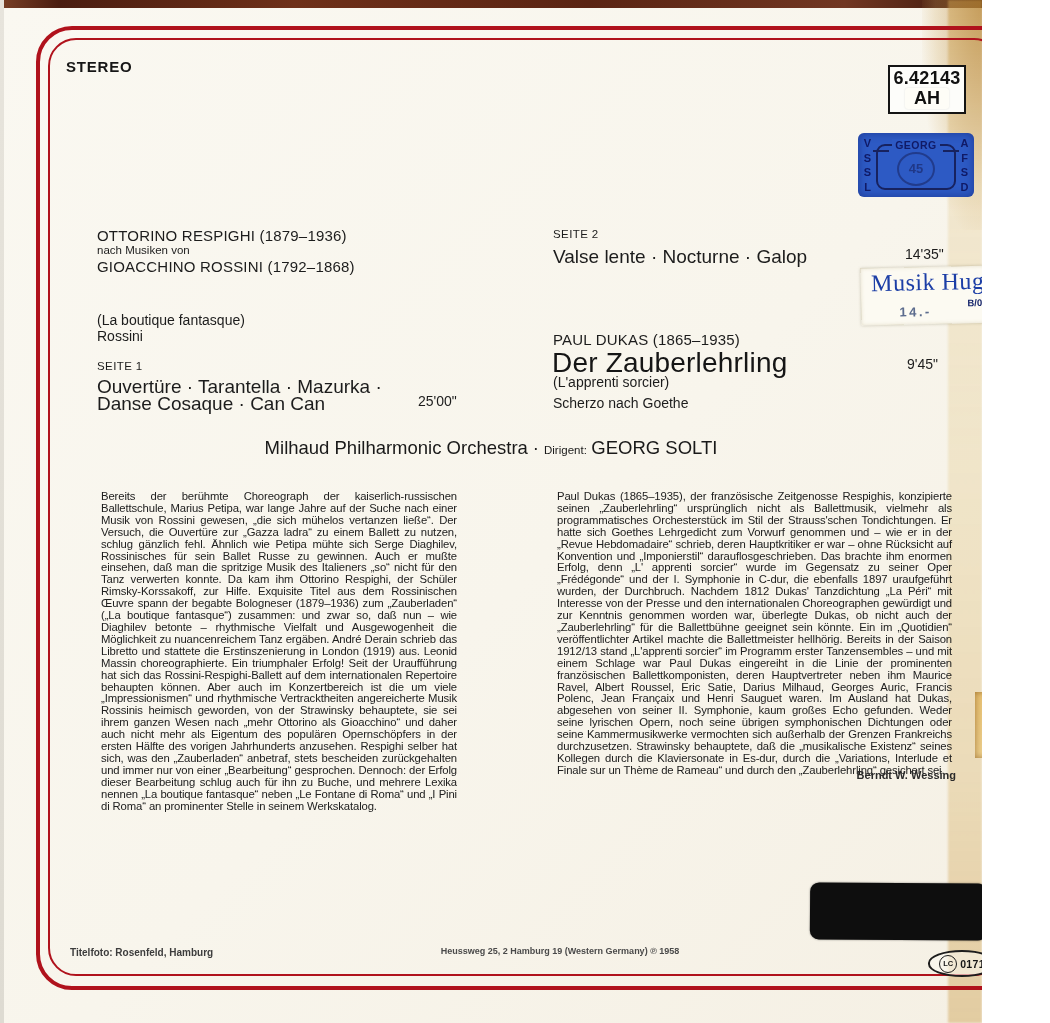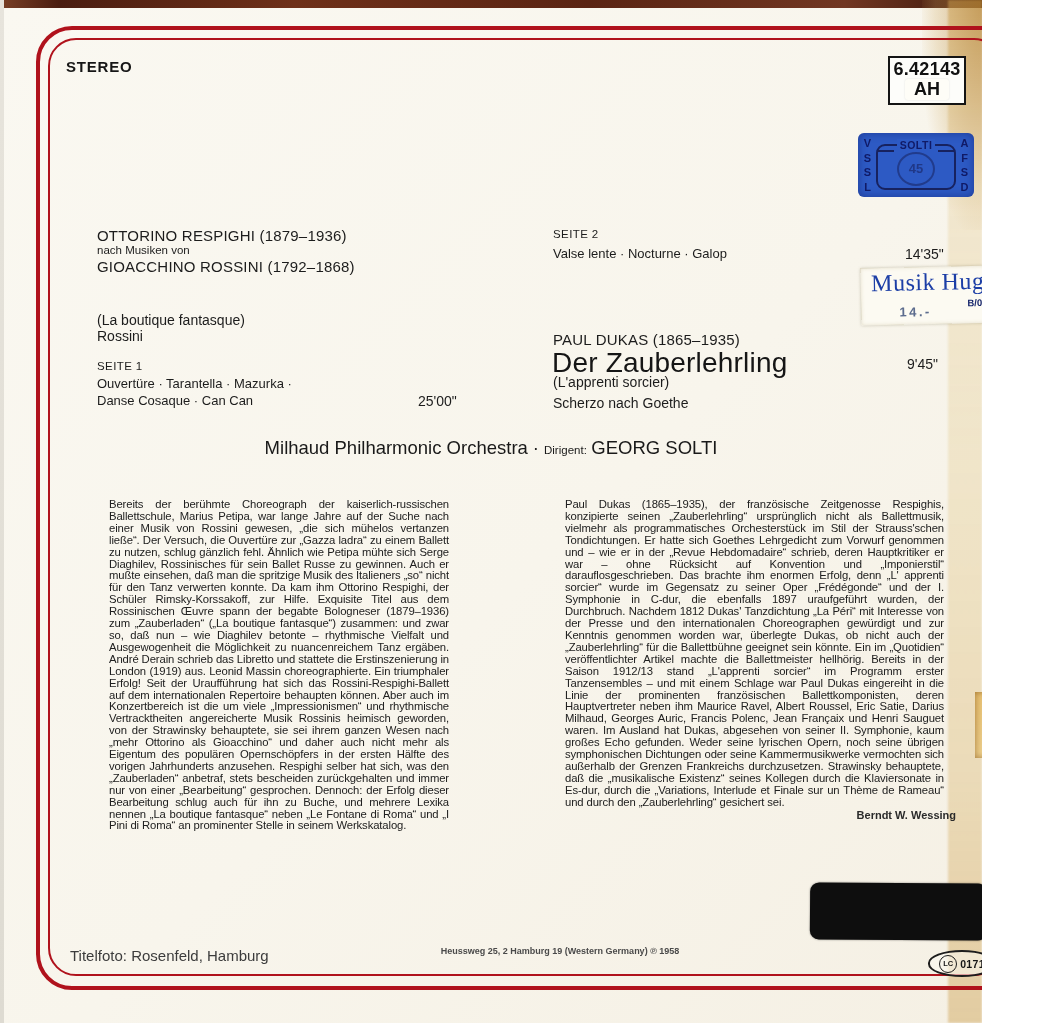--- a/index.html
+++ b/index.html
@@ -25,21 +25,21 @@
     clip-path:polygon(30% 0,80% 0,100% 100%,55% 100%);filter:blur(1px);}
   
   .frame-outer{position:absolute;left:36px;top:26px;width:972px;height:956px;
     border:4px solid #b0121c;border-radius:36px;}
   .frame-inner{position:absolute;left:48px;top:38px;width:950px;height:934px;
     border:2.5px solid #b0121c;border-radius:28px;}
 
   .stereo{position:absolute;left:66px;top:58px;font-size:15px;font-weight:700;letter-spacing:.8px;color:#161616;}
 
   
-  .catalog-box{position:absolute;left:888px;top:56px;width:74px;height:45px;
+  .catalog-box{position:absolute;left:888px;top:65px;width:74px;height:45px;
     background:#fdfdfa;border:2.5px solid #141414;text-align:center;}
   .catalog-number{font-size:18px;font-weight:700;letter-spacing:.3px;margin-top:1px;color:#111;}
   .catalog-suffix{display:inline-block;font-size:18px;font-weight:700;color:#111;background:#fefdf7;
     padding:0 9px;border-radius:3px;margin-top:-1px;box-shadow:0 0 2px rgba(0,0,0,.12);}
 
   
   .code-sticker{position:absolute;left:858px;top:133px;width:116px;height:64px;background:#2d5ac4;
     border-radius:6px;color:#101a66;box-shadow:inset 0 0 8px rgba(10,20,90,.45);}
   .code-col{position:absolute;top:5px;bottom:4px;width:13px;display:flex;flex-direction:column;
     justify-content:space-between;align-items:center;font-size:11px;font-weight:700;line-height:1;}
@@ -52,47 +52,47 @@
     border:2px solid rgba(23,34,95,.55);border-radius:50%;display:flex;align-items:center;justify-content:center;
     font-size:13px;font-weight:700;color:rgba(23,34,95,.6);}
 
   
   .blk{position:absolute;white-space:nowrap;}
   .h-composer{font-size:15px;letter-spacing:.2px;color:#1c1c1c;}
   .h-small{font-size:11.5px;color:#1c1c1c;}
   .h-title{font-size:28px;letter-spacing:.2px;color:#151515;}
   .h-sub{font-size:14px;color:#1c1c1c;}
   .h-side{font-size:11.5px;letter-spacing:.4px;color:#1c1c1c;}
-  .h-tracks{font-size:13px;color:#1c1c1c;}
+  .h-tracks{font-size:19px;color:#1c1c1c;}
   .h-time{font-size:14px;color:#1c1c1c;}
 
   
   .hug-sticker{position:absolute;left:861px;top:267px;width:134px;height:57px;background:#fcfaf2;
     transform:rotate(-1.2deg);box-shadow:0 0 3px rgba(90,80,40,.35), inset 0 0 4px rgba(160,140,80,.25);}
   .hug-name{font-family:"Liberation Serif", serif;font-size:24px;color:#1c3ea6;text-align:center;margin-top:2px;letter-spacing:.5px;}
   .hug-code{position:absolute;right:13px;top:31px;font-size:9.5px;font-weight:700;color:#15246b;}
   .hug-price{position:absolute;left:38px;bottom:5px;font-size:13px;font-weight:700;letter-spacing:2.5px;color:#5c6c8e;}
 
   
   .credit{position:absolute;left:40px;right:40px;top:437px;text-align:center;white-space:nowrap;}
   .credit .orch{font-size:18.5px;color:#191919;}
   .credit .sep{font-size:18.5px;padding:0 5px;}
   .credit .dir{font-size:11.5px;color:#191919;}
   .credit .cond{font-size:18.5px;color:#191919;}
 
   
   .notes{position:absolute;top:487px;text-align:justify;font-size:11.3px;line-height:11.9px;
     letter-spacing:-.12px;color:#202020;}
-  .notes p{margin:12px;}
+  .notes p{margin:4px;}
   .notes-left{left:97px;width:364px;}
   .notes-right{left:553px;width:403px;}
   .author{text-align:right;font-size:11px;font-weight:600;color:#2a2a2a;margin-top:-11px;letter-spacing:0;}
 
   
-  .photo-credit{position:absolute;left:70px;top:947px;font-size:15px;font-weight:400;color:#3c3c3c;}
+  .photo-credit{position:absolute;left:70px;top:947px;font-size:10px;font-weight:700;color:#3c3c3c;}
   .imprint{position:absolute;left:310px;width:500px;top:946px;text-align:center;font-size:9px;
     font-weight:600;color:#4a4a4a;line-height:11px;}
   .black-marker{position:absolute;left:810px;top:883px;width:177px;height:57px;background:#0e0e0e;
     border-radius:9px;transform:rotate(.4deg);box-shadow:0 0 2px rgba(0,0,0,.5);}
   .lc-logo{position:absolute;left:928px;top:950px;width:64px;height:23px;border:2px solid #1d1d1d;
     border-radius:50%/48%;display:flex;align-items:center;justify-content:center;gap:3px;background:rgba(250,248,240,.6);}
   .lc-circle{width:16px;height:16px;border:1.5px solid #1d1d1d;border-radius:50%;display:flex;
     align-items:center;justify-content:center;font-size:7.5px;font-weight:700;color:#161616;}
   .lc-number{font-size:10.5px;font-weight:700;color:#161616;letter-spacing:.3px;}
 </style>
@@ -121,21 +121,21 @@
   <div class="code-sticker">
     <div class="code-col left">
       <span>V</span>
       <span>S</span>
       <span>S</span>
       <span>L</span>
     </div>
     <div class="code-inner">
       <div class="code-head">
         <span class="dash"></span>
-        <span class="lbl">SOLTI</span>
+        <span class="lbl">GEORG</span>
         <span class="dash"></span>
       </div>
       <div class="code-circle">45</div>
     </div>
     <div class="code-col right">
       <span>A</span>
       <span>F</span>
       <span>S</span>
       <span>D</span>
     </div>

